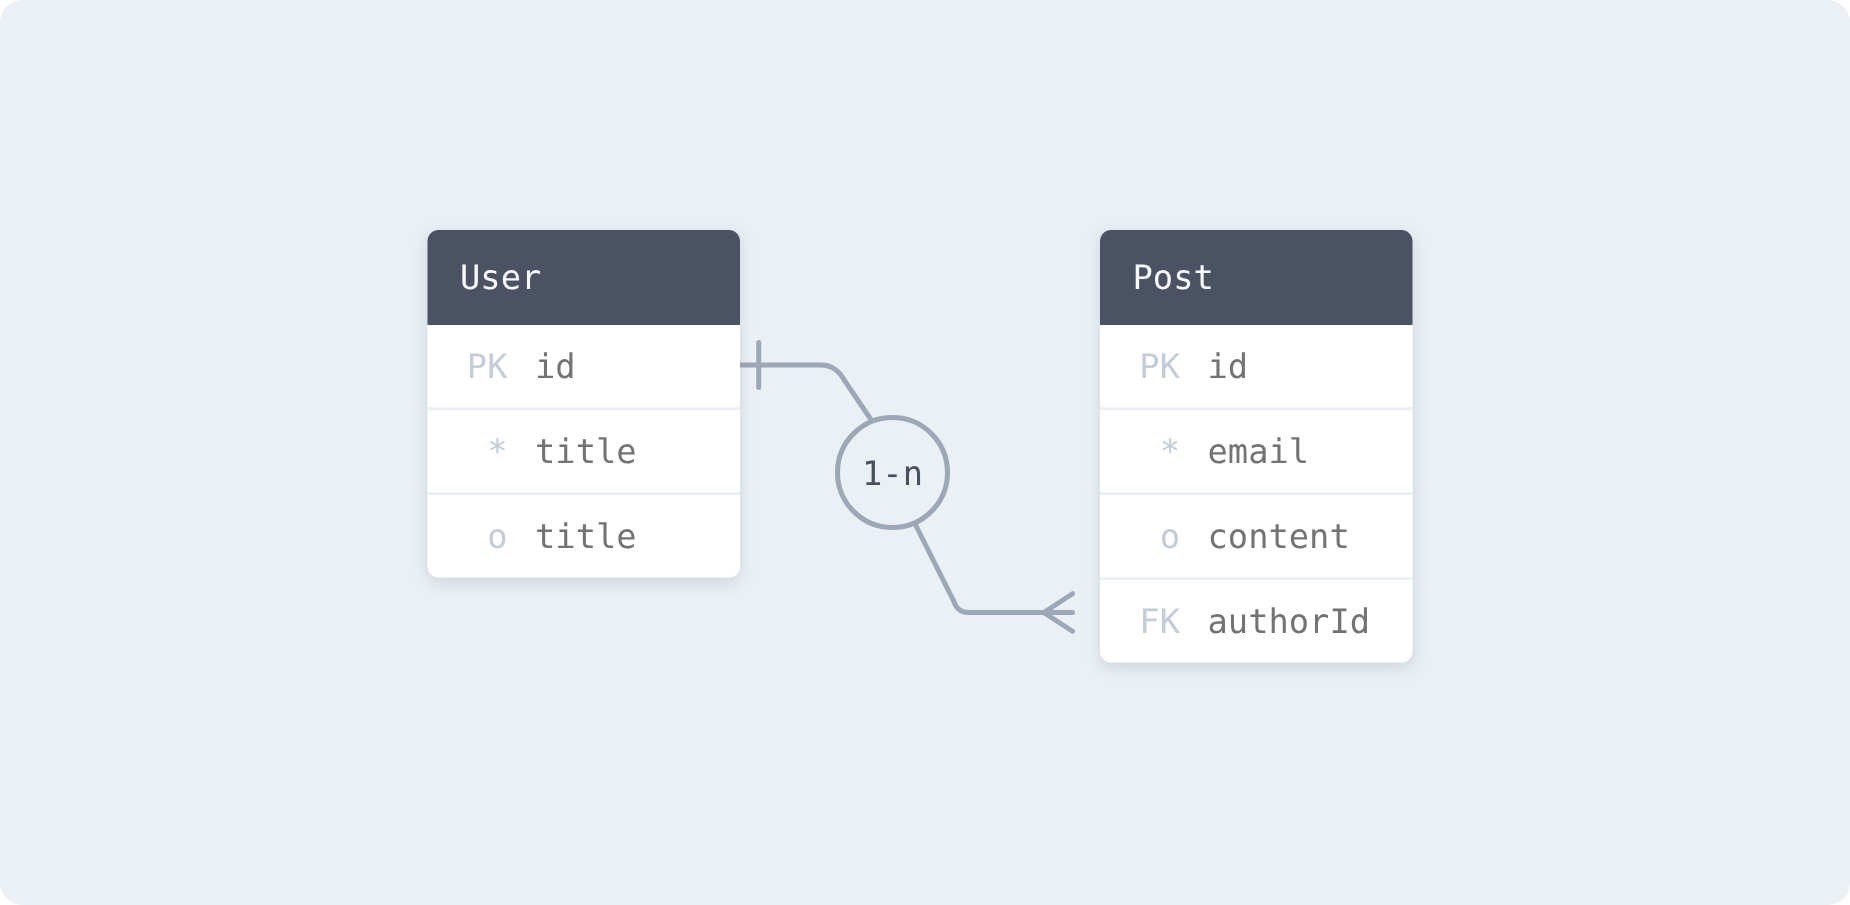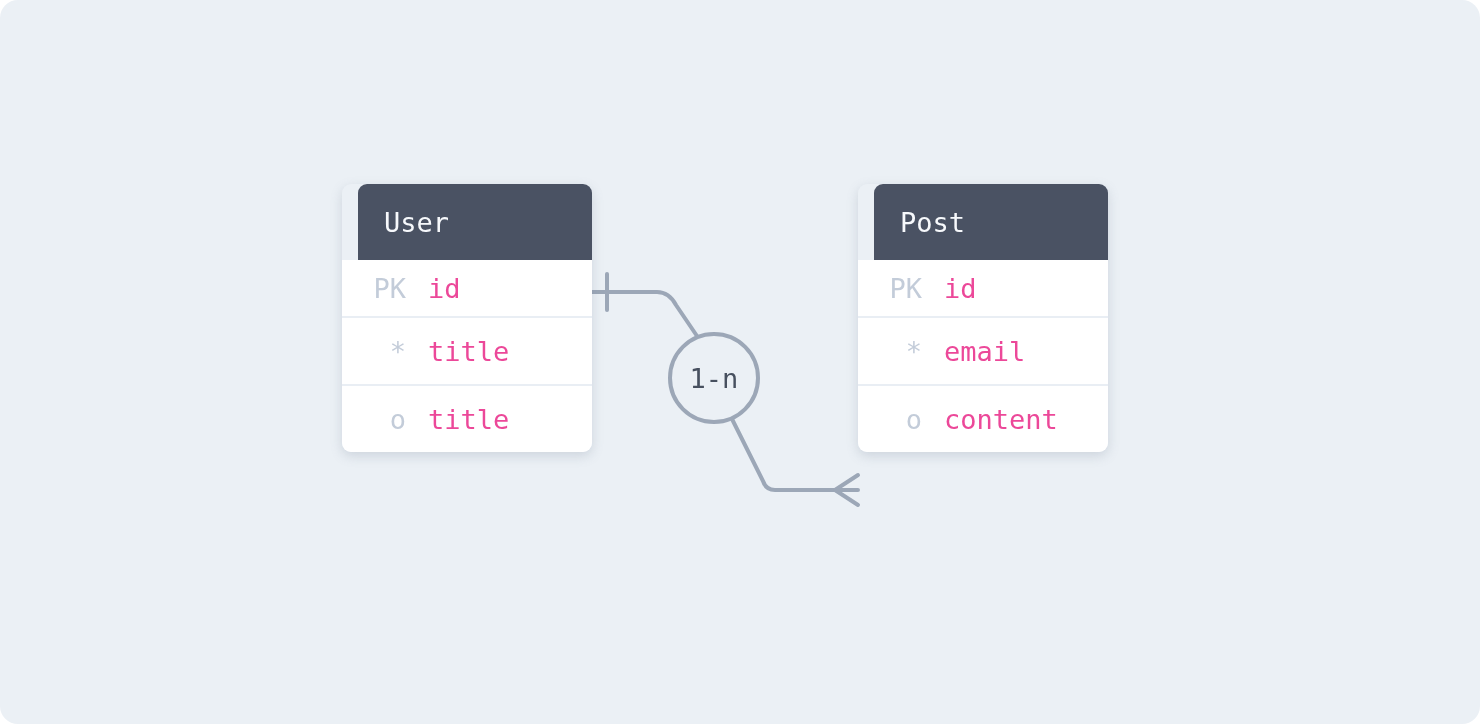--- a/index.html
+++ b/index.html
@@ -34,24 +34,23 @@
   .entity-header {
     height: 76px;
     background: #4a5263;
     border-radius: 9px 9px 0 0;
     color: #f7f9fc;
     font-size: 27px;
     display: flex;
     align-items: center;
     padding-left: 26px;
     box-sizing: border-box;
-    margin-left: 16px;
   }
   .entity-row {
-    height: 56px;
+    height: 66px;
     background: #ffffff;
     display: flex;
     align-items: center;
     font-size: 27px;
     padding-left: 28px;
     box-sizing: border-box;
   }
   .entity-row + .entity-row {
     border-top: 2px solid #e9eef4;
     height: 68px;
@@ -61,25 +60,25 @@
   }
   .key {
     flex: none;
     width: 36px;
     text-align: right;
     color: #c3ccd9;
     margin-right: 22px;
     white-space: pre;
   }
   .field {
-    color: #ec4899;
+    color: #737373;
     white-space: pre;
   }
   .entity-user { left: 342px; top: 184px; }
-  .entity-post { left: 858px; top: 184px; }
+  .entity-post { left: 880px; top: 184px; }
   .rel-label-text {
     font-family: "DejaVu Sans Mono", "Liberation Mono", monospace;
     font-size: 27px;
     fill: #47505f;
   }
 </style>
 </head>
 <body>
 
 <div class="canvas">
@@ -125,15 +124,19 @@
       <span class="field">id</span>
     </div>
     <div class="entity-row">
       <span class="key">*</span>
       <span class="field">email</span>
     </div>
     <div class="entity-row">
       <span class="key">o</span>
       <span class="field">content</span>
     </div>
+    <div class="entity-row">
+      <span class="key">FK</span>
+      <span class="field">authorId</span>
+    </div>
   </div>
 
 </div>
 
 </body></html>

